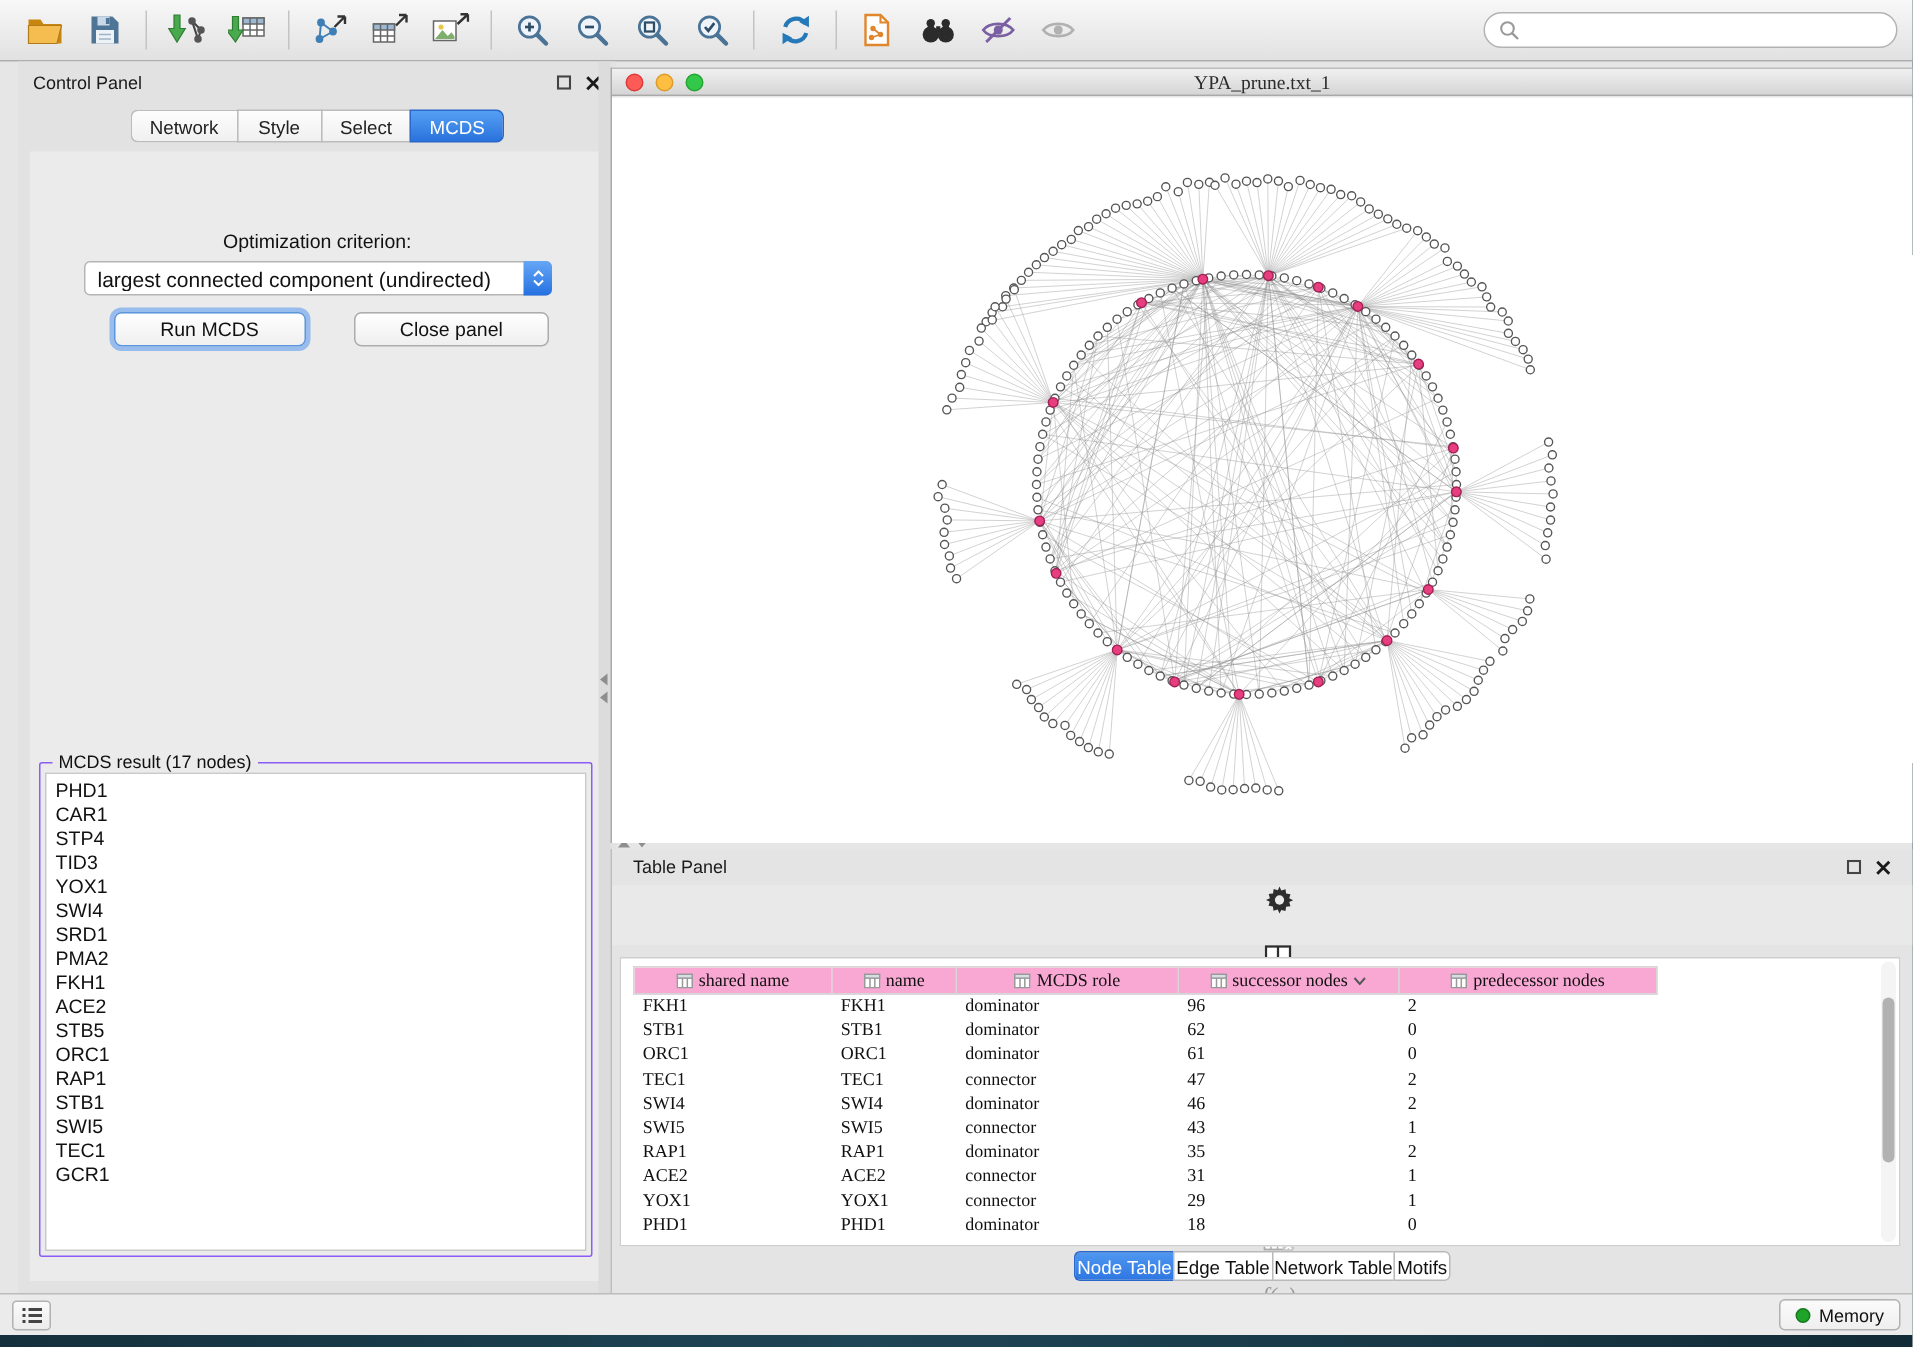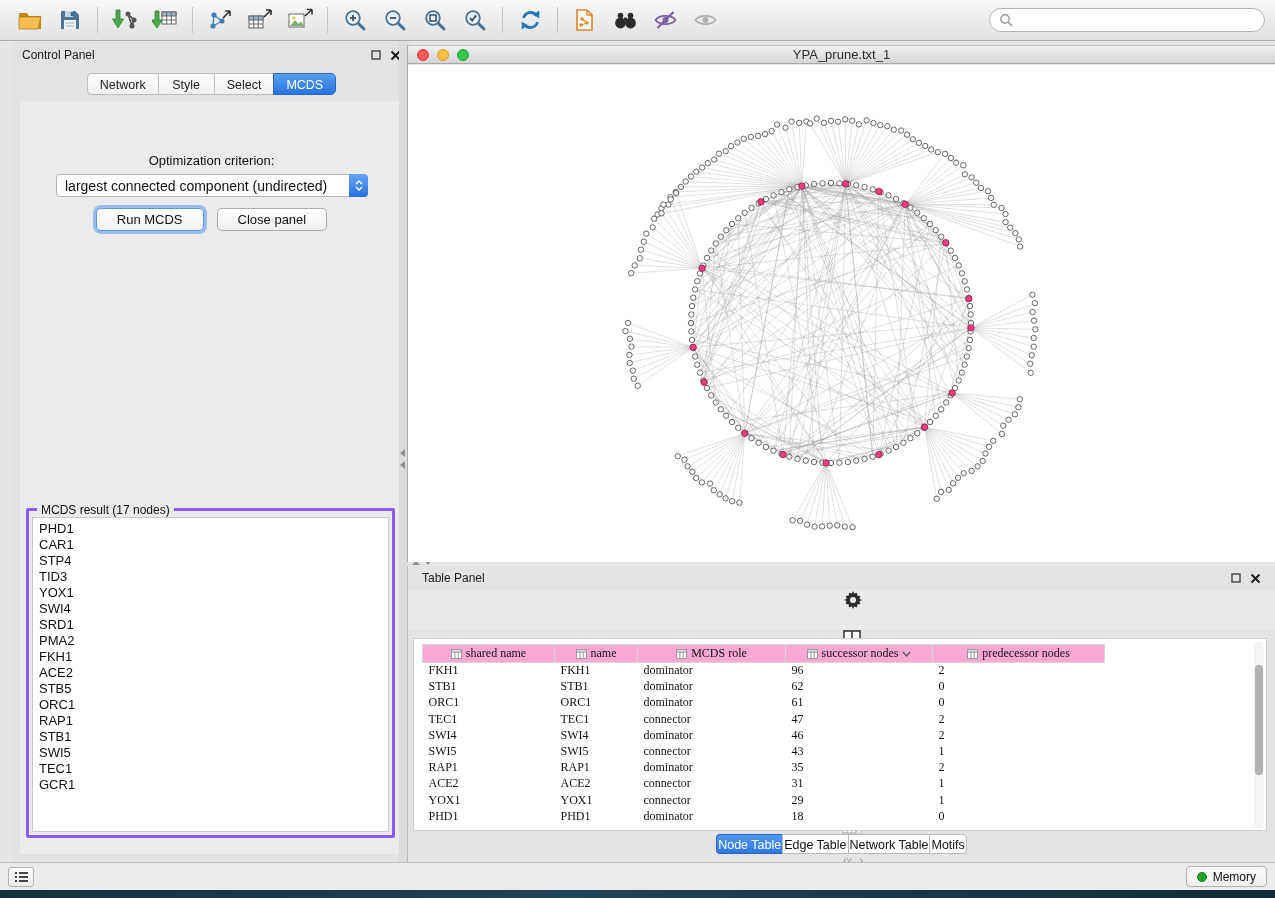--- a/index.html
+++ b/index.html
@@ -36,45 +36,45 @@
   .cp-body { position:absolute; left:8px; right:8px; top:60px; bottom:8px; background:#ebebeb; }
   .opt-label { position:absolute; left:0; right:0; top:52px; text-align:center; font-size:13px; color:#111; }
   .dropdown { position:absolute; left:36px; top:73px; width:312px; height:23px; background:#fff;
               border:1px solid #b5b5b5; border-radius:4px; display:flex; align-items:center; }
   .dropdown .dd-text { flex:1; font-size:14px; padding:0 8px; color:#111; white-space:nowrap;
                        overflow:hidden; }
   .dd-stepper { width:19px; height:23px; margin:-1px -1px -1px 0; border-radius:0 4px 4px 0;
                 background:linear-gradient(#66a6f5,#2571e2); display:flex; flex-direction:column;
                 align-items:center; justify-content:center; gap:1px; }
   .btn-row { position:absolute; left:0; right:0; top:107px; display:flex; justify-content:center; gap:13px; }
-  .pushbtn { height:23px; padding:0 20px; font-size:13px; color:#111;
+  .pushbtn { height:23px; padding:0 30px; font-size:13px; color:#111;
              background:linear-gradient(#ffffff,#efefef); border:1px solid #adadad; border-radius:5px;
-             display:flex; align-items:center; }
+             display:flex; align-items:center;margin-left:19px; }
   .pushbtn.focus { box-shadow:0 0 0 3px rgba(96,156,235,.6); border-color:#5c95e0; }
   .groupbox { position:absolute; left:6px; right:8px; top:407px; bottom:16px;
-              border:3px solid #8b5cf6; border-radius:2px; }
+              border:1px solid #8b5cf6; border-radius:2px; }
   .groupbox .legend { position:absolute; top:-8px; left:8px; background:#ebebeb; padding:0 4px;
                       font-size:12px; color:#111; }
   .mcds-list { position:absolute; left:3px; right:3px; top:6px; bottom:3px; background:#fff;
                border:1px solid #c9c9c9; overflow:hidden; padding:3px 0 0 6px; }
   .mcds-item { font-size:13px; line-height:16px; color:#111; }
 
   
   .vsplit { position:absolute; left:399px; top:41px; width:8px; bottom:28px; background:#dcdcdc; }
   .vsplit .arrow-left { position:absolute; left:1px; width:0; height:0; border-top:4px solid transparent;
                         border-bottom:4px solid transparent; border-right:5px solid #8e8e8e; }
   .hsplit-marks { position:absolute; left:412px; top:560px; display:flex; gap:4px; }
   .tri-up { width:0;height:0;border-left:4px solid transparent;border-right:4px solid transparent;
             border-bottom:5px solid #8e8e8e; }
   .tri-down { width:0;height:0;border-left:4px solid transparent;border-right:4px solid transparent;
               border-top:5px solid #8e8e8e; }
 
   
   .net-window { position:absolute; left:407px; top:45px; right:0; height:517px;
-                border-left:1px solid #a9a9a9; }
+                border-left:1px solid #a9a9a9;font-family:Liberation Serif, serif; }
   .net-titlebar { height:19px; background:linear-gradient(#f0f0f0,#d5d5d5);
                   border-top:1px solid #bdbdbd; border-bottom:1px solid #a9a9a9;
                   display:flex; align-items:center; position:relative; }
   .traffic { display:flex; gap:8px; margin-left:9px; }
   .light { width:12px; height:12px; border-radius:50%; }
   .light.red { background:#fc5b57; border:1px solid #dd3b36; }
   .light.yellow { background:#fdbe41; border:1px solid #de9b2d; }
   .light.green { background:#34c84a; border:1px solid #23a532; }
   .net-title { position:absolute; left:0; right:0; text-align:center; font-size:13px; color:#2b2b2b; }
   .net-canvas { position:absolute; left:0; right:0; top:20px; bottom:0; background:#fff; }

